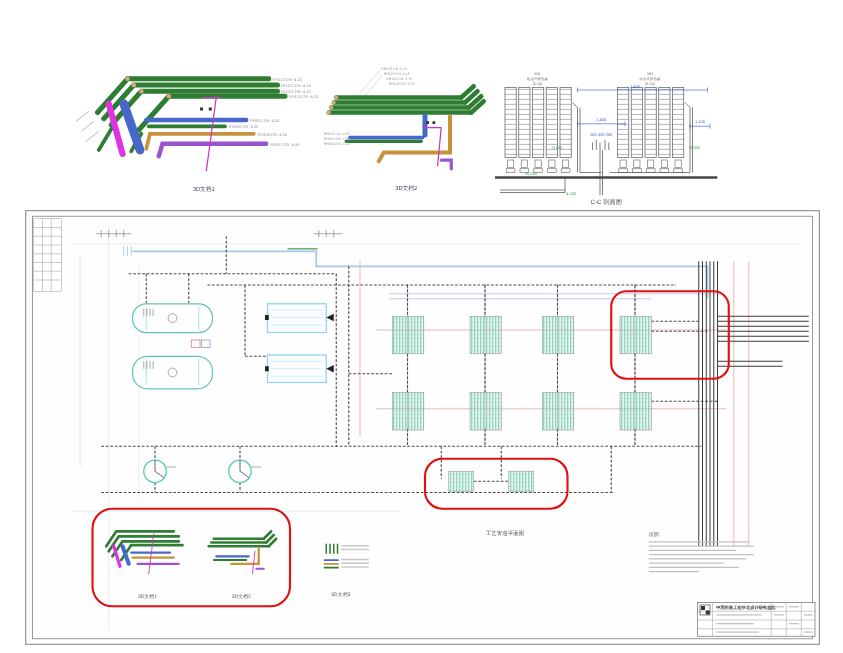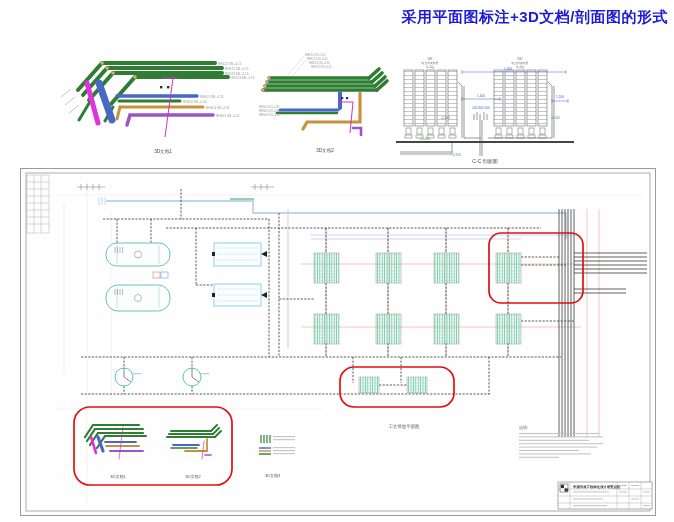--- a/index.html
+++ b/index.html
@@ -14,21 +14,20 @@
   .cap{fill:#444a55;}
   .lbl{fill:#9a9aa0;}
   .dim{fill:#3a5fd9;}
   .lvl{fill:#2f9e56;}
 </style>
 </head>
 <body>
 
 <div class="stage">
 
-  <div class="title">采用平面图标注+3D文档/剖面图的形式</div>
 
   <svg class="panel" style="left:55px;top:45px" width="212" height="116" viewBox="0 0 212 116">
     <g stroke="#2e7d32" stroke-width="4" stroke-linecap="round" fill="none">
       <path d="M23,45 47,18 160,18"></path>
       <path d="M28,50 52,23 167,23"></path>
       <path d="M34,55 58,28 167,28"></path>
       <path d="M56,59 80,32 173,32"></path>
       <path d="M24,75 36,55" stroke-width="3"></path>
       <path d="M50,76 58,62" stroke-width="3"></path>
       <path d="M64,56 125,56" stroke-width="3"></path>

